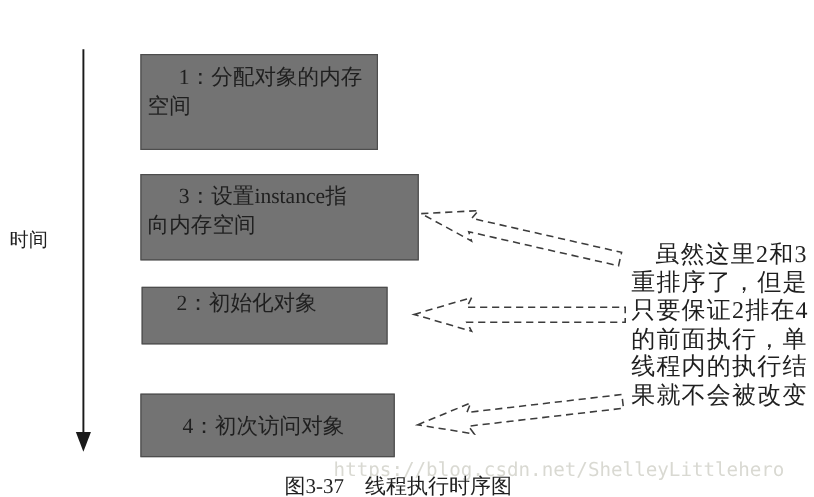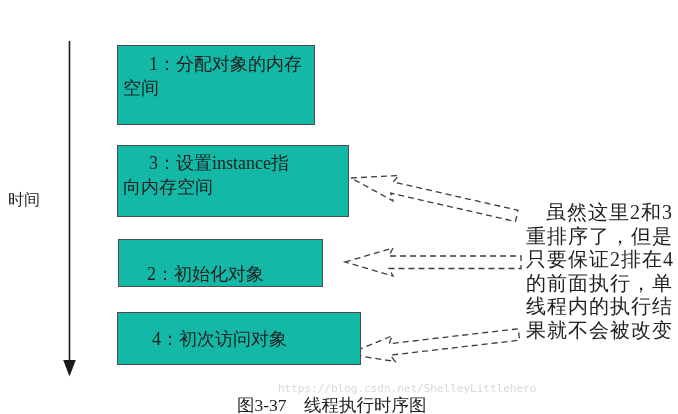--- a/index.html
+++ b/index.html
@@ -36,53 +36,53 @@
     position: absolute;
     left: 8px;
     top: 190px;
     font-size: 16px;
     white-space: nowrap;
   }
   .box {
     position: absolute;
     box-sizing: border-box;
     border: 1px solid #4d4d4d;
-    background: #14b8a6;
+    background: #737373;
     font-size: 18px;
     line-height: 24px;
   }
   .box .txt {
     display: block;
     white-space: pre-line;
   }
   .box-1 { left: 117px; top: 45px;  width: 198px; height: 80px; padding: 6px 5px 0 5px; }
   .box-1 .txt { text-indent: 26px; }
   .box-3 { left: 117px; top: 145px; width: 232px; height: 72px; padding: 5px 5px 0 5px; }
   .box-3 .txt { text-indent: 26px; }
-  .box-2 { left: 118px; top: 239px; width: 205px; height: 48px; display: flex; align-items: flex-end; }
+  .box-2 { left: 118px; top: 239px; width: 205px; height: 48px; display: flex; align-items: flex-start; }
   .box-2 .txt { text-indent: 28px; }
-  .box-4 { left: 117px; top: 312px; width: 244px; height: 53px; display: flex; align-items: center; }
+  .box-4 { left: 117px; top: 328px; width: 212px; height: 53px; display: flex; align-items: center; }
   .box-4 .txt { text-indent: 34px; }
   .annotation {
     position: absolute;
     left: 526px;
     top: 201px;
     width: 154px;
     font-size: 20px;
     line-height: 23.5px;
     letter-spacing: 1px;
     text-indent: 1em;
     white-space: pre-line;
   }
   .watermark {
     position: absolute;
     left: 278px;
     top: 382px;
     font-family: "DejaVu Sans Mono", "Liberation Mono", monospace;
-    font-size: 11px;
+    font-size: 16px;
     color: #d9d9d2;
     white-space: nowrap;
     z-index: 1;
   }
   .caption {
     position: absolute;
     left: 237px;
     top: 393px;
     font-size: 17.5px;
     white-space: nowrap;

